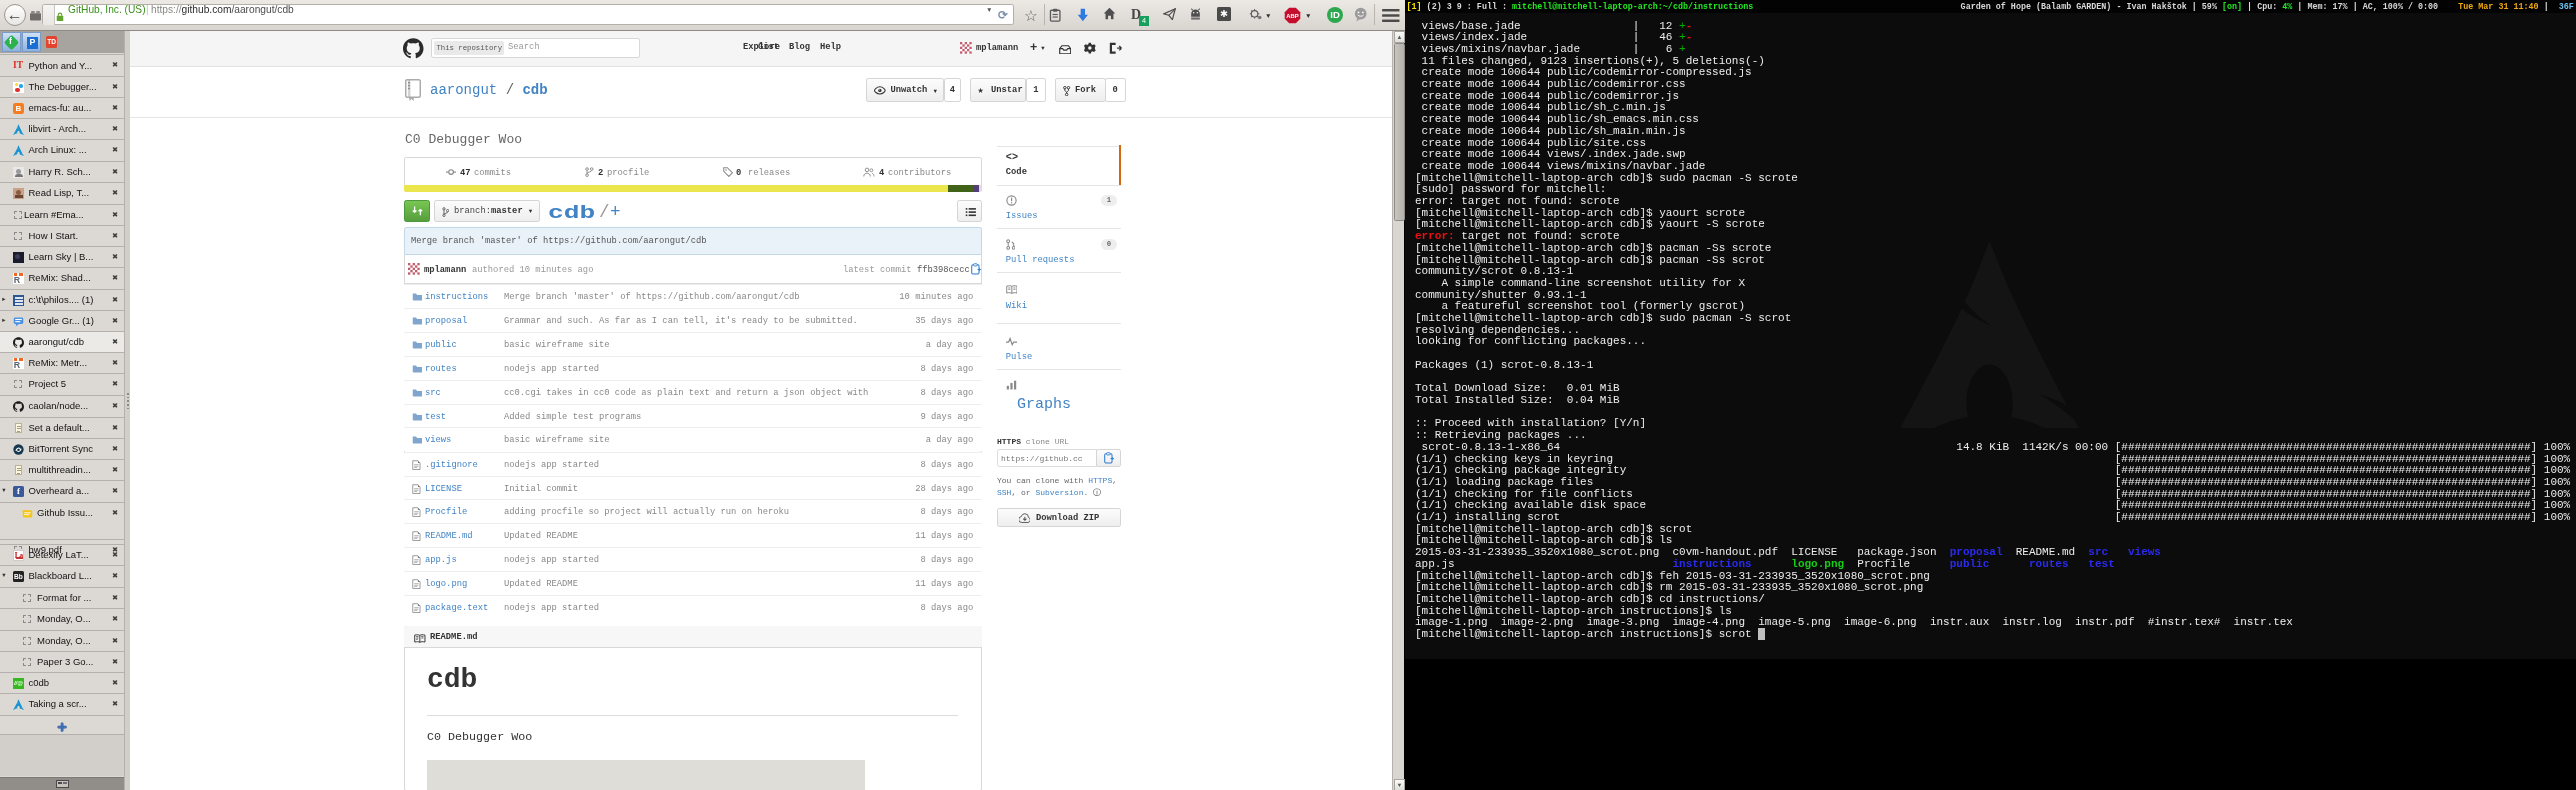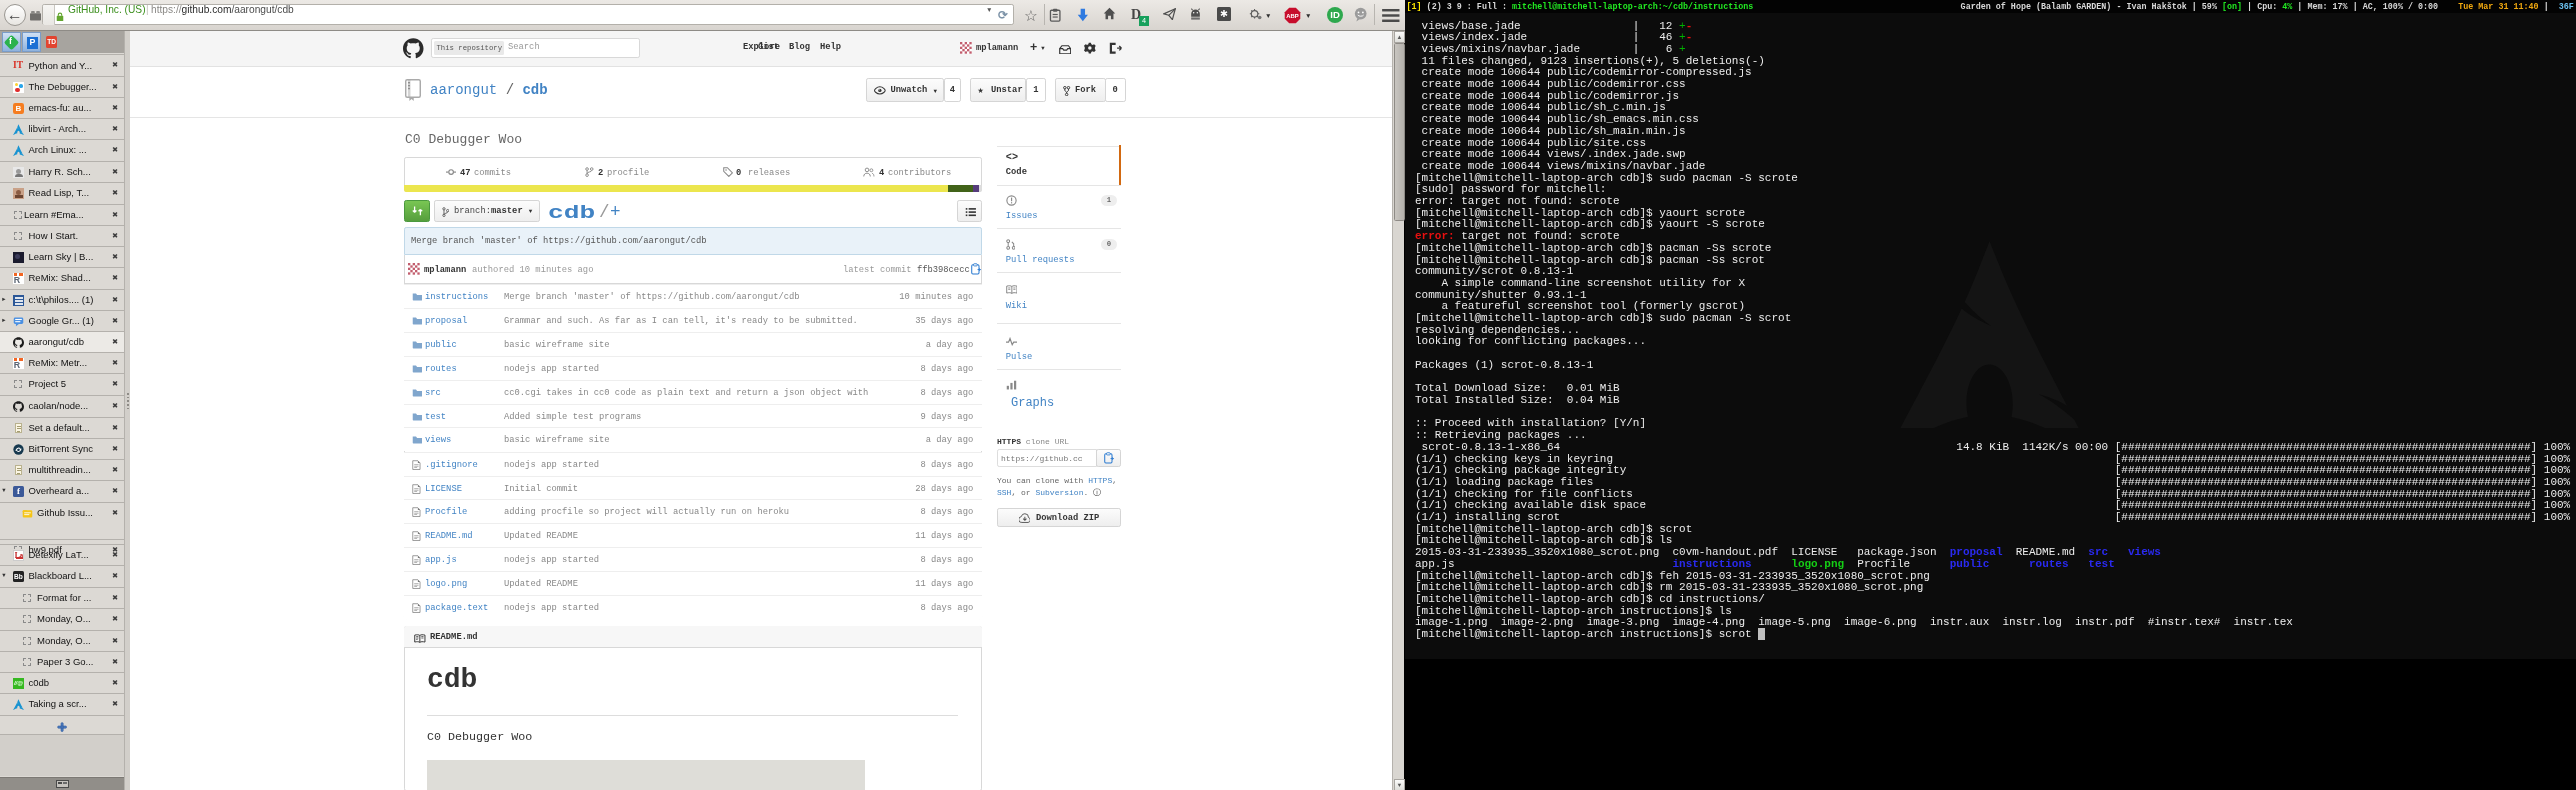--- a/index.html
+++ b/index.html
@@ -810,21 +810,21 @@
         <path d="M0 7 h3.5 l2-5 3 8.5 2-3.5 H16" fill="none" stroke="#888" stroke-width="1.6"></path>
       </svg></span>
   <span style="position:absolute;left:8.8px;top:26px;font-size:8.8px;color:#4183c4">Pulse</span>
   </div>
 <div class="sbitem" style="top:370px;height:44px">
   <span style="position:absolute;left:8.8px;top:9.5px"><svg width="11.7" height="10.2" viewBox="0 0 16 14">
         <rect x="1" y="8" width="3" height="5" fill="#888"></rect>
         <rect x="6" y="4" width="3" height="9" fill="#888"></rect>
         <rect x="11" y="1" width="3" height="12" fill="#888"></rect>
       </svg></span>
-  <span style="position:absolute;left:14px;top:26px;font-size:12px;color:#4183c4">Graphs</span>
+  <span style="position:absolute;left:20px;top:26px;font-size:15px;color:#4183c4">Graphs</span>
   </div>
 <span class="abs gh" style="left:997px;top:437px;font-size:8px;color:#333"><b>HTTPS</b> <span style="color:#888">clone URL</span></span>
 <div class="abs" style="left:997px;top:449px;width:100px;height:17.6px;background:#fff;border:0.7px solid #ddd;border-radius:2.2px 0 0 2.2px"></div>
 <span class="abs gh" style="left:1001px;top:454px;font-size:8px;color:#777">https://github.cc</span>
 <div class="btn" style="left:1096px;top:449px;width:25px;height:17.6px">
     <span style="position:absolute;left:6.6px;top:2.2px"><svg width="10.2" height="11.7" viewBox="0 0 14 16">
         <rect x="1" y="2.5" width="10" height="12.5" rx="1.5" fill="none" stroke="#2879d0" stroke-width="1.4"></rect>
         <rect x="3.5" y="1" width="5" height="3" rx="1" fill="#fff" stroke="#2879d0" stroke-width="1.2"></rect>
         <path d="M9 9 h4 m0 0 l-1.6-1.6 M13 9 l-1.6 1.6" stroke="#2879d0" stroke-width="1.3" fill="none"></path>
       </svg></span>

